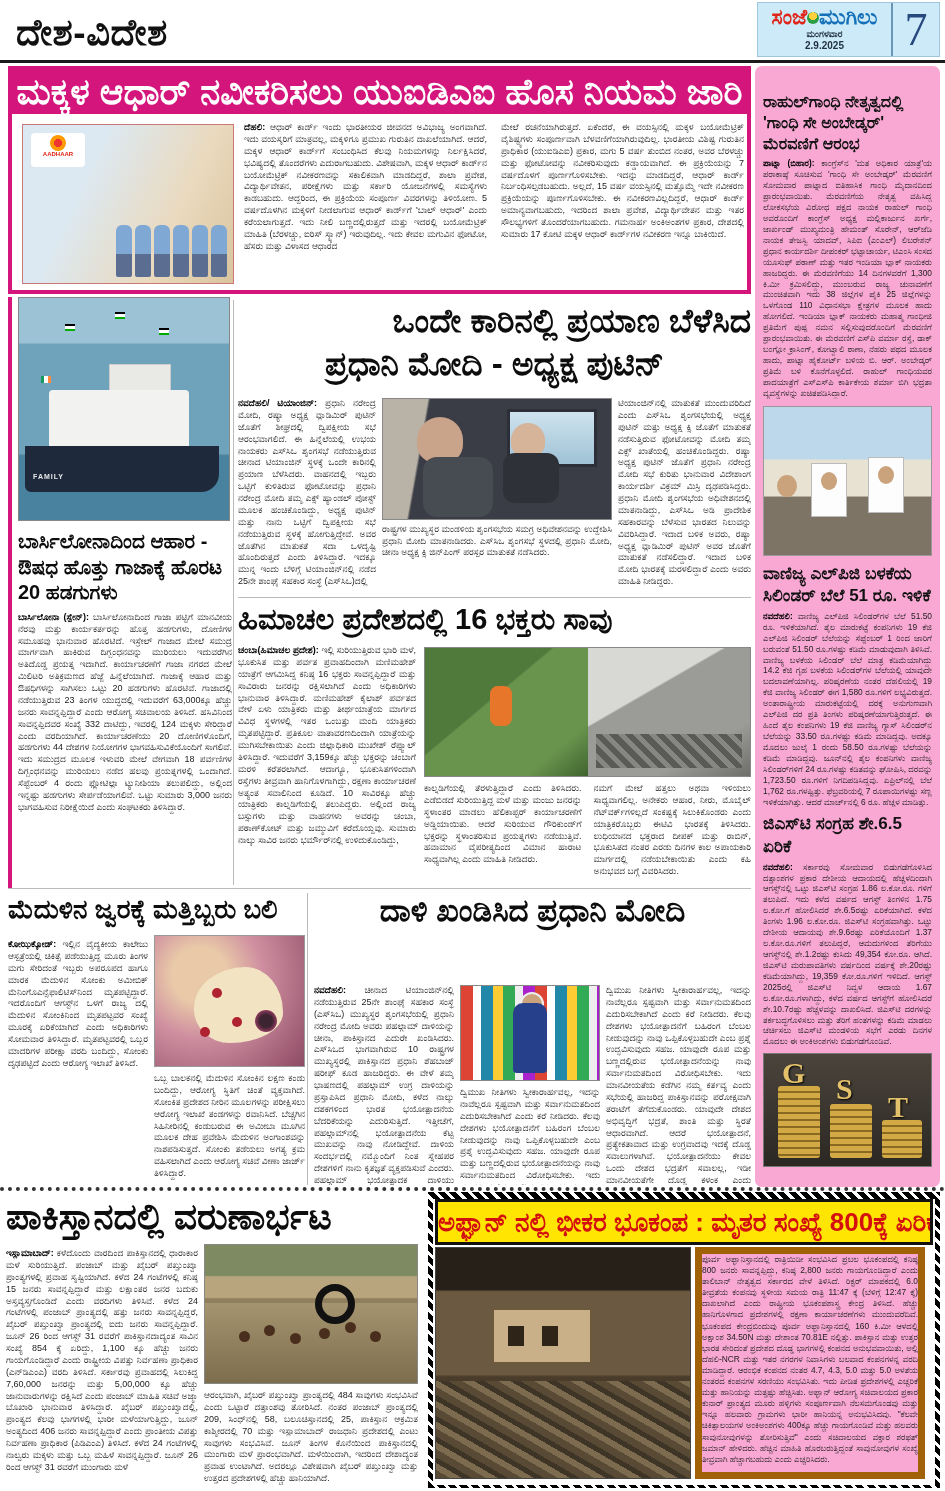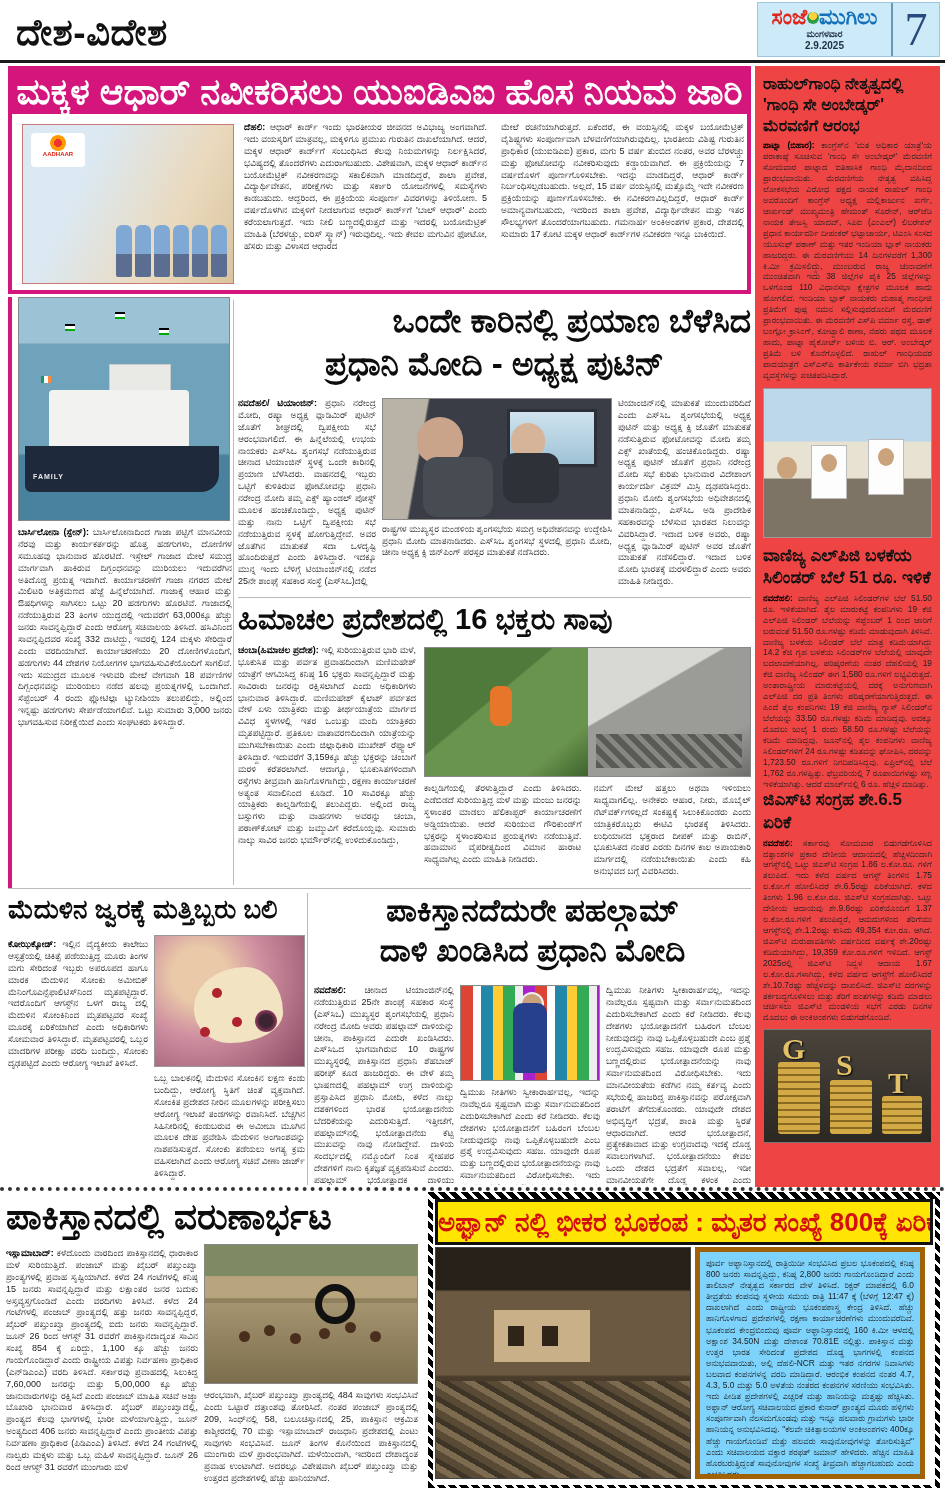--- a/index.html
+++ b/index.html
@@ -30,21 +30,21 @@
   .aadhaar-logo{position:absolute;left:8px;top:8px;width:54px;height:34px;background:#fff;border-radius:4px;
                 text-align:center;font-size:6px;font-weight:bold;color:#d21;}
   .aadhaar-sun{width:16px;height:16px;margin:2px auto 0;border-radius:50%;
                background:radial-gradient(circle,#e33 0 35%,#f90 36% 70%,#fff 71%);}
   .kids{position:absolute;right:6px;bottom:6px;display:flex;gap:3px;}
   .kid{width:16px;height:52px;background:linear-gradient(#7fa8d4 0 55%,#5b6d91 56%);border-radius:6px 6px 2px 2px;}
   
   .hl-xl{font-weight:800;color:#0d0d0d;text-align:center;line-height:1.3;}
   .hl-l{font-weight:800;color:#0d0d0d;line-height:1.28;}
   
-  .greenpanel{background:#ef4444;padding:8px 8px 4px 8px;overflow:hidden;}
+  .greenpanel{background:#f9a8d4;padding:26px 8px 4px 8px;overflow:hidden;border-radius:7px;}
   .gp-head{font-size:16px;font-weight:800;line-height:1.3;color:#111;}
   .gp-body{font-size:8.4px;line-height:1.3;text-align:justify;color:#222;margin-top:4px;overflow:hidden;}
   .rally-photo{position:relative;height:148px;margin:7px 0;background:linear-gradient(#bcd8ea 0 35%,#e8e2d2 36% 60%,#7d7466 61%);border:1px solid #999;}
   .poster{position:absolute;background:#fdfdfd;border:1px solid #bbb;}
   .face{position:absolute;border-radius:50%;background:#caa27c;}
   .gst-photo{position:relative;height:112px;margin-top:6px;background:linear-gradient(#4a443c,#2b2722);border:1px solid #777;}
   .coin-stack{position:absolute;bottom:8px;background:repeating-linear-gradient(180deg,#d2a944 0 5px,#8a6a22 5px 7px);border-radius:3px;}
   .gst-letter{position:absolute;font-family:"Liberation Serif",serif;font-weight:bold;font-size:30px;color:#e3c06a;text-shadow:1px 1px 2px #000;}
   
   .shipcol{border-left:4px solid #d4157c;padding-left:6px;}
@@ -84,22 +84,22 @@
   .tire{position:absolute;width:26px;height:26px;border-radius:50%;border:7px solid #111;background:transparent;}
   
   .quake-wrap{background:repeating-linear-gradient(45deg,#000 0 5px,#fff 5px 8px);padding:5px;}
   .quake-inner{background:#fff;height:100%;box-sizing:border-box;position:relative;}
   .quake-band{background:#ffe501;border:3px solid #111;color:#d40f0f;font-weight:800;font-size:26px;
               text-align:center;line-height:40px;height:40px;margin:2px;overflow:hidden;white-space:nowrap;}
   .quake-photo{background:linear-gradient(#262018 0 18%,#6b5a41 19% 55%,#4a3c2a 56%);border:1px solid #444;}
   .house{position:absolute;left:22%;top:26%;width:96px;height:52px;background:#c9b088;border:2px solid #6d5a3c;}
   .house-window{position:absolute;width:16px;height:20px;background:#2e2418;top:16px;}
   .debris{position:absolute;left:0;right:0;bottom:0;height:42%;background:repeating-linear-gradient(30deg,#584a35 0 7px,#7c6b4e 7px 13px,#3f3526 13px 18px);}
-  .quake-textbox{background:#7dd3fc;border:5px solid #a16207;font-size:8.4px;line-height:1.32;text-align:justify;
-                 padding:6px;color:#222;overflow:hidden;}
+  .quake-textbox{background:#f9a8d4;border:7px solid #a16207;font-size:8.4px;line-height:1.32;text-align:justify;
+                 color:#222;overflow:hidden;}
   .dotted-rule{border-top:4px dotted #333;}
 </style>
 </head>
 <body>
 
 <div id="page">
 
   <div class="abs section-title" style="left:16px;top:12px;">ದೇಶ-ವಿದೇಶ</div>
   <div class="abs header-rule" style="left:0;top:60px;width:945px;height:3px;"></div>
 
@@ -154,21 +154,21 @@
       <div class="poster" style="left:62%;top:34%;width:34px;height:54px;">
           <div class="face" style="left:9px;top:8px;width:16px;height:18px;"></div>
         </div>
       <div class="face" style="left:8%;top:46%;width:20px;height:22px;"></div>
     </div>
     <div class="gp-head" style="font-size:17px;">ವಾಣಿಜ್ಯ ಎಲ್‌ಪಿಜಿ ಬಳಕೆಯ ಸಿಲಿಂಡರ್ ಬೆಲೆ 51 ರೂ. ಇಳಿಕೆ</div>
     <div class="gp-body">
       <span class="dateline">ನವದೆಹಲಿ:</span>
       <span>ವಾಣಿಜ್ಯ ಎಲ್‌ಪಿಜಿ ಸಿಲಿಂಡರ್‌ಗಳ ಬೆಲೆ 51.50 ರೂ. ಇಳಿಕೆಯಾಗಿದೆ. ತೈಲ ಮಾರುಕಟ್ಟೆ ಕಂಪನಿಗಳು 19 ಕೆಜಿ ಎಲ್‌ಪಿಜಿ ಸಿಲಿಂಡರ್ ಬೆಲೆಯನ್ನು ಸೆಪ್ಟೆಂಬರ್ 1 ರಿಂದ ಜಾರಿಗೆ ಬರುವಂತೆ 51.50 ರೂ.ಗಳಷ್ಟು ಕಡಿಮೆ ಮಾಡುವುದಾಗಿ ತಿಳಿಸಿವೆ. ವಾಣಿಜ್ಯ ಬಳಕೆಯ ಸಿಲಿಂಡರ್ ಬೆಲೆ ಮಾತ್ರ ಕಡಿಮೆಯಾಗಿದ್ದು 14.2 ಕೆಜಿ ಗೃಹ ಬಳಕೆಯ ಸಿಲಿಂಡರ್‌ಗಳ ಬೆಲೆಯಲ್ಲಿ ಯಾವುದೇ ಬದಲಾವಣೆಯಾಗಿಲ್ಲ. ಪರಿಷ್ಕರಣೆಯ ನಂತರ ದೆಹಲಿಯಲ್ಲಿ 19 ಕೆಜಿ ವಾಣಿಜ್ಯ ಸಿಲಿಂಡರ್ ಈಗ 1,580 ರೂ.ಗಳಿಗೆ ಲಭ್ಯವಿರುತ್ತದೆ. ಅಂತಾರಾಷ್ಟ್ರೀಯ ಮಾರುಕಟ್ಟೆಯಲ್ಲಿ ದರಕ್ಕೆ ಅನುಗುಣವಾಗಿ ಎಲ್‌ಪಿಜಿ ದರ ಪ್ರತಿ ತಿಂಗಳು ಪರಿಷ್ಕರಣೆಯಾಗುತ್ತಿರುತ್ತದೆ. ಈ ಹಿಂದೆ ತೈಲ ಕಂಪನಿಗಳು 19 ಕೆಜಿ ವಾಣಿಜ್ಯ ಗ್ಯಾಸ್ ಸಿಲಿಂಡರ್‌ನ ಬೆಲೆಯನ್ನು 33.50 ರೂ.ಗಳಷ್ಟು ಕಡಿಮೆ ಮಾಡಿದ್ದವು. ಅದಕ್ಕೂ ಮೊದಲು ಜುಲೈ 1 ರಂದು 58.50 ರೂ.ಗಳಷ್ಟು ಬೆಲೆಯನ್ನು ಕಡಿಮೆ ಮಾಡಿದ್ದವು. ಜೂನ್‌ನಲ್ಲಿ ತೈಲ ಕಂಪನಿಗಳು ವಾಣಿಜ್ಯ ಸಿಲಿಂಡರ್‌ಗಳಿಗೆ 24 ರೂ.ಗಳಷ್ಟು ಕಡಿತವನ್ನು ಘೋಷಿಸಿ, ದರವನ್ನು 1,723.50 ರೂ.ಗಳಿಗೆ ನಿಗದಿಪಡಿಸಿದ್ದವು. ಏಪ್ರಿಲ್‌ನಲ್ಲಿ ಬೆಲೆ 1,762 ರೂ.ಗಳಷ್ಟಿತ್ತು. ಫೆಬ್ರವರಿಯಲ್ಲಿ 7 ರೂಪಾಯಿಗಳಷ್ಟು ಸಣ್ಣ ಇಳಿಕೆಯಾಗಿತ್ತು. ಆದರೆ ಮಾರ್ಚ್‌ನಲ್ಲಿ 6 ರೂ. ಹೆಚ್ಚಳ ಮಾಡಿತ್ತು.</span>
     </div>
-    <div class="gp-head" style="font-size:17px;margin-top:0;">ಜಿಎಸ್‌ಟಿ ಸಂಗ್ರಹ ಶೇ.6.5 ಏರಿಕೆ</div>
+    <div class="gp-head" style="font-size:17px;margin-top:6px;">ಜಿಎಸ್‌ಟಿ ಸಂಗ್ರಹ ಶೇ.6.5 ಏರಿಕೆ</div>
     <div class="gp-body">
       <span class="dateline">ನವದೆಹಲಿ:</span>
       <span>ಸರ್ಕಾರವು ಸೋಮವಾರ ಬಿಡುಗಡೆಗೊಳಿಸಿದ ದತ್ತಾಂಶಗಳ ಪ್ರಕಾರ ದೇಶೀಯ ಆದಾಯದಲ್ಲಿ ಹೆಚ್ಚಳದಿಂದಾಗಿ ಆಗಸ್ಟ್‌ನಲ್ಲಿ ಒಟ್ಟು ಜಿಎಸ್‌ಟಿ ಸಂಗ್ರಹ 1.86 ಲ.ಕೋ.ರೂ. ಗಳಿಗೆ ತಲುಪಿದೆ. ಇದು ಕಳೆದ ವರ್ಷದ ಆಗಸ್ಟ್ ತಿಂಗಳಿನ 1.75 ಲ.ಕೋ.ಗೆ ಹೋಲಿಸಿದರೆ ಶೇ.6.5ರಷ್ಟು ಏರಿಕೆಯಾಗಿದೆ. ಕಳೆದ ತಿಂಗಳು 1.96 ಲ.ಕೋ.ರೂ. ಜಿಎಸ್‌ಟಿ ಸಂಗ್ರಹವಾಗಿತ್ತು. ಒಟ್ಟು ದೇಶೀಯ ಆದಾಯವು ಶೇ.9.6ರಷ್ಟು ಏರಿಕೆಯೊಂದಿಗೆ 1.37 ಲ.ಕೋ.ರೂ.ಗಳಿಗೆ ತಲುಪಿದ್ದರೆ, ಆಮದುಗಳಿಂದ ತೆರಿಗೆಯು ಆಗಸ್ಟ್‌ನಲ್ಲಿ ಶೇ.1.2ರಷ್ಟು ಕುಸಿದು 49,354 ಕೋ.ರೂ. ಆಗಿದೆ. ಜಿಎಸ್‌ಟಿ ಮರುಪಾವತಿಗಳು ವರ್ಷದಿಂದ ವರ್ಷಕ್ಕೆ ಶೇ.20ರಷ್ಟು ಕಡಿಮೆಯಾಗಿದ್ದು, 19,359 ಕೋ.ರೂ.ಗಳಿಗೆ ಇಳಿದಿದೆ. ಆಗಸ್ಟ್ 2025ರಲ್ಲಿ ಜಿಎಸ್‌ಟಿ ನಿವ್ವಳ ಆದಾಯ 1.67 ಲ.ಕೋ.ರೂ.ಗಳಾಗಿದ್ದು, ಕಳೆದ ವರ್ಷದ ಆಗಸ್ಟ್‌ಗೆ ಹೋಲಿಸಿದರೆ ಶೇ.10.7ರಷ್ಟು ಹೆಚ್ಚಳವನ್ನು ದಾಖಲಿಸಿದೆ. ಜಿಎಸ್‌ಟಿ ದರಗಳನ್ನು ತರ್ಕಬದ್ಧಗೊಳಿಸಲು ಮತ್ತು ತೆರಿಗೆ ಹಂತಗಳನ್ನು ಕಡಿಮೆ ಮಾಡಲು ಚರ್ಚಿಸಲು ಜಿಎಸ್‌ಟಿ ಮಂಡಳಿಯ ಸಭೆಗೆ ಎರಡು ದಿನಗಳ ಮೊದಲು ಈ ಅಂಕಿಅಂಶಗಳು ಬಿಡುಗಡೆಗೊಂಡಿವೆ.</span>
     </div>
     <div class="gst-photo">
       <div class="coin-stack" style="left:14px;width:42px;height:72px;"></div>
       <div class="coin-stack" style="left:66px;width:42px;height:54px;"></div>
       <div class="coin-stack" style="left:118px;width:40px;height:38px;"></div>
       <span class="gst-letter" style="left:18px;top:2px;">G</span>
       <span class="gst-letter" style="left:72px;top:18px;">S</span>
@@ -180,20 +180,21 @@
     <div class="photo ship-photo" style="position:relative;width:212px;height:224px;">
       <div class="cabin"></div>
       <div class="superstruct"></div>
       <div class="hull"></div>
       <span class="ship-name">FAMILY</span>
       <div class="flag" style="left:46px;top:26px;background:linear-gradient(#000 0 33%,#fff 33% 66%,#0a0 66%);"></div>
       <div class="flag" style="left:96px;top:14px;background:linear-gradient(#000 0 33%,#fff 33% 66%,#0a0 66%);"></div>
       <div class="flag" style="left:140px;top:30px;background:linear-gradient(#000 0 33%,#fff 33% 66%,#0a0 66%);"></div>
       <div class="flag" style="left:22px;top:78px;background:linear-gradient(90deg,#169b62 0 33%,#fff 33% 66%,#ff883e 66%);"></div>
     </div>
+    <div class="hl-l" style="font-size:20px;margin-top:8px;">ಬಾರ್ಸಿಲೋನಾದಿಂದ ಆಹಾರ - ಔಷಧ ಹೊತ್ತು ಗಾಜಾಕ್ಕೆ ಹೊರಟ 20 ಹಡಗುಗಳು</div>
     <div class="body-txt" style="margin-top:6px;height:268px;">
       <span class="dateline">ಬಾರ್ಸಿಲೋನಾ (ಸ್ಪೇನ್):</span>
       <span>ಬಾರ್ಸಿಲೋನಾದಿಂದ ಗಾಜಾ ಪಟ್ಟಿಗೆ ಮಾನವೀಯ ನೆರವು ಮತ್ತು ಕಾರ್ಯಕರ್ತರನ್ನು ಹೊತ್ತ ಹಡಗುಗಳು, ದೋಣಿಗಳ ಸಮೂಹವು ಭಾನುವಾರ ಹೊರಟಿದೆ. ಇಸ್ರೇಲ್ ಗಾಜಾದ ಮೇಲೆ ಸಮುದ್ರ ಮಾರ್ಗವಾಗಿ ಹಾಕಿರುವ ದಿಗ್ಬಂಧನವನ್ನು ಮುರಿಯಲು ಇದುವರೆಗಿನ ಅತಿದೊಡ್ಡ ಪ್ರಯತ್ನ ಇದಾಗಿದೆ. ಕಾರ್ಯಾಚರಣೆಗೆ ಗಾಜಾ ನಗರದ ಮೇಲೆ ಮಿಲಿಟರಿ ಅತಿಕ್ರಮಣದ ಹೆಜ್ಜೆ ಹಿನ್ನೆಲೆಯಾಗಿದೆ. ಗಾಜಾಕ್ಕೆ ಆಹಾರ ಮತ್ತು ಔಷಧಿಗಳನ್ನು ಸಾಗಿಸಲು ಒಟ್ಟು 20 ಹಡಗುಗಳು ಹೊರಟಿವೆ. ಗಾಜಾದಲ್ಲಿ ನಡೆಯುತ್ತಿರುವ 23 ತಿಂಗಳ ಯುದ್ಧದಲ್ಲಿ ಇದುವರೆಗೆ 63,000ಕ್ಕೂ ಹೆಚ್ಚು ಜನರು ಸಾವನ್ನಪ್ಪಿದ್ದಾರೆ ಎಂದು ಆರೋಗ್ಯ ಸಚಿವಾಲಯ ತಿಳಿಸಿದೆ. ಹಸಿವಿನಿಂದ ಸಾವನ್ನಪ್ಪಿದವರ ಸಂಖ್ಯೆ 332 ದಾಟಿದ್ದು, ಇವರಲ್ಲಿ 124 ಮಕ್ಕಳು ಸೇರಿದ್ದಾರೆ ಎಂದು ವರದಿಯಾಗಿದೆ. ಕಾರ್ಯಾಚರಣೆಯು 20 ದೋಣಿಗಳೊಂದಿಗೆ, ಹಡಗುಗಳು 44 ದೇಶಗಳ ನಿಯೋಗಗಳ ಭಾಗವಹಿಸುವಿಕೆಯೊಂದಿಗೆ ಸಾಗಲಿವೆ. ಇದು ಸಮುದ್ರದ ಮೂಲಕ ಇಳುವರಿ ಮೇಲೆ ವೇಗವಾಗಿ 18 ಪರ್ವಣಿಗಳ ದಿಗ್ಬಂಧನವನ್ನು ಮುರಿಯಲು ನಡೆದ ಹಲವು ಪ್ರಯತ್ನಗಳಲ್ಲಿ ಒಂದಾಗಿದೆ. ಸೆಪ್ಟೆಂಬರ್ 4 ರಂದು ಫ್ಲೋಟಿಲ್ಲಾ ಟ್ಯುನೀಶಿಯಾ ತಲುಪಲಿದ್ದು, ಅಲ್ಲಿಂದ ಇನ್ನಷ್ಟು ಹಡಗುಗಳು ಸೇರ್ಪಡೆಯಾಗಲಿವೆ. ಒಟ್ಟು ಸುಮಾರು 3,000 ಜನರು ಭಾಗವಹಿಸುವ ನಿರೀಕ್ಷೆಯಿದೆ ಎಂದು ಸಂಘಟಕರು ತಿಳಿಸಿದ್ದಾರೆ.</span>
     </div>
   </div>
 
   <div class="abs" style="left:238px;top:300px;width:513px;height:296px;">
     <div class="hl-xl" style="font-size:33px;text-align:right;">ಒಂದೇ ಕಾರಿನಲ್ಲಿ ಪ್ರಯಾಣ ಬೆಳೆಸಿದ</div>
     <div class="hl-xl" style="font-size:33px;">ಪ್ರಧಾನಿ ಮೋದಿ - ಅಧ್ಯಕ್ಷ ಪುಟಿನ್</div>
     <div class="abs body-txt" style="left:0;top:98px;width:138px;height:196px;">
@@ -251,21 +252,20 @@
       <div class="dot-red" style="left:38%;top:40%;"></div>
       <div class="dot-red" style="left:52%;top:62%;"></div>
       <div class="dot-red" style="left:30%;top:70%;"></div>
     </div>
     <div class="abs body-txt" style="left:146px;top:180px;width:151px;height:114px;">ಒಬ್ಬ ಬಾಲಕನಲ್ಲಿ ಮೆದುಳಿನ ಸೋಂಕಿನ ಲಕ್ಷಣ ಕಂಡು ಬಂದಿದ್ದು, ಆರೋಗ್ಯ ಸ್ಥಿತಿಗೆ ಚಿಂತೆ ವ್ಯಕ್ತವಾಗಿದೆ. ಸೋಂಕಿತ ಪ್ರದೇಶದ ನೀರಿನ ಮೂಲಗಳನ್ನು ಪರೀಕ್ಷಿಸಲು ಆರೋಗ್ಯ ಇಲಾಖೆ ತಂಡಗಳನ್ನು ರವಾನಿಸಿದೆ. ಬೆಚ್ಚಗಿನ ಸಿಹಿನೀರಿನಲ್ಲಿ ಕಂಡುಬರುವ ಈ ಅಮೀಬಾ ಮೂಗಿನ ಮೂಲಕ ದೇಹ ಪ್ರವೇಶಿಸಿ ಮೆದುಳಿನ ಅಂಗಾಂಶವನ್ನು ನಾಶಪಡಿಸುತ್ತದೆ. ಸೋಂಕು ತಡೆಯಲು ಅಗತ್ಯ ಕ್ರಮ ವಹಿಸಲಾಗಿದೆ ಎಂದು ಆರೋಗ್ಯ ಸಚಿವೆ ವೀಣಾ ಜಾರ್ಜ್ ತಿಳಿಸಿದ್ದಾರೆ.</div>
   </div>
 
   <div class="abs vrule" style="left:307px;top:893px;height:292px;"></div>
 
   <div class="abs" style="left:314px;top:891px;width:437px;height:296px;">
-    <div class="hl-xl" style="font-size:31px;">ಪಾಕಿಸ್ತಾನದೆದುರೇ ಪಹಲ್ಗಾಮ್</div>
     <div class="hl-xl" style="font-size:31px;">ದಾಳಿ ಖಂಡಿಸಿದ ಪ್ರಧಾನಿ ಮೋದಿ</div>
     <div class="abs body-txt" style="left:0;top:94px;width:140px;height:200px;">
       <span class="dateline">ನವದೆಹಲಿ:</span>
       <span>ಚೀನಾದ ಟಿಯಾಂಜಿನ್‌ನಲ್ಲಿ ನಡೆಯುತ್ತಿರುವ 25ನೇ ಶಾಂಘೈ ಸಹಕಾರ ಸಂಸ್ಥೆ (ಎಸ್‌ಸಿಒ) ಮುಖ್ಯಸ್ಥರ ಶೃಂಗಸಭೆಯಲ್ಲಿ ಪ್ರಧಾನಿ ನರೇಂದ್ರ ಮೋದಿ ಅವರು ಪಹಲ್ಗಾಮ್ ದಾಳಿಯನ್ನು ಚೀನಾ, ಪಾಕಿಸ್ತಾನದ ಎದುರೇ ಖಂಡಿಸಿದರು. ಎಸ್‌ಸಿಒದ ಭಾಗವಾಗಿರುವ 10 ರಾಷ್ಟ್ರಗಳ ಮುಖ್ಯಸ್ಥರಲ್ಲಿ ಪಾಕಿಸ್ತಾನದ ಪ್ರಧಾನಿ ಶೆಹಬಾಜ್ ಷರೀಫ್ ಕೂಡ ಹಾಜರಿದ್ದರು. ಈ ವೇಳೆ ತಮ್ಮ ಭಾಷಣದಲ್ಲಿ ಪಹಲ್ಗಾಮ್ ಉಗ್ರ ದಾಳಿಯನ್ನು ಪ್ರಸ್ತಾಪಿಸಿದ ಪ್ರಧಾನಿ ಮೋದಿ, ಕಳೆದ ನಾಲ್ಕು ದಶಕಗಳಿಂದ ಭಾರತ ಭಯೋತ್ಪಾದನೆಯ ಬೆದರಿಕೆಯನ್ನು ಎದುರಿಸುತ್ತಿದೆ. ಇತ್ತೀಚೆಗೆ, ಪಹಲ್ಗಾಮ್‌ನಲ್ಲಿ ಭಯೋತ್ಪಾದನೆಯ ಕೆಟ್ಟ ಮುಖವನ್ನು ನಾವು ನೋಡಿದ್ದೇವೆ. ದಾಳಿಯ ಸಂದರ್ಭದಲ್ಲಿ ನಮ್ಮೊಂದಿಗೆ ನಿಂತ ಸ್ನೇಹಪರ ದೇಶಗಳಿಗೆ ನಾನು ಕೃತಜ್ಞತೆ ವ್ಯಕ್ತಪಡಿಸುವೆ ಎಂದರು. ಪಹಲ್ಗಾಮ್ ಭಯೋತ್ಪಾದಕ ದಾಳಿಯು ಮಾನವೀಯತೆಯಲ್ಲಿ ನಂಬಿಕೆ ಇಡುವ ಪ್ರತಿಯೊಂದು ದೇಶಕ್ಕೂ ಸವಾಲು. ಭಯೋತ್ಪಾದನೆಯ ಬಗ್ಗೆ ಯಾವುದೇ</span>
     </div>
     <div class="photo flags-photo" style="left:146px;top:94px;width:140px;height:96px;">
       <div class="modi-head"></div>
       <div class="modi-fig"></div>
     </div>
     <div class="abs body-txt" style="left:146px;top:196px;width:140px;height:98px;">ದ್ವಿಮುಖ ನೀತಿಗಳು ಸ್ವೀಕಾರಾರ್ಹವಲ್ಲ, ಇದನ್ನು ನಾವೆಲ್ಲರೂ ಸ್ಪಷ್ಟವಾಗಿ ಮತ್ತು ಸರ್ವಾನುಮತದಿಂದ ಎದುರಿಸಬೇಕಾಗಿದೆ ಎಂದು ಕರೆ ನೀಡಿದರು. ಕೆಲವು ದೇಶಗಳು ಭಯೋತ್ಪಾದನೆಗೆ ಬಹಿರಂಗ ಬೆಂಬಲ ನೀಡುವುದನ್ನು ನಾವು ಒಪ್ಪಿಕೊಳ್ಳಬಹುದೇ ಎಂಬ ಪ್ರಶ್ನೆ ಉದ್ಭವಿಸುವುದು ಸಹಜ. ಯಾವುದೇ ರೂಪ ಮತ್ತು ಬಣ್ಣದಲ್ಲಿರುವ ಭಯೋತ್ಪಾದನೆಯನ್ನು ನಾವು ಸರ್ವಾನುಮತದಿಂದ ವಿರೋಧಿಸಬೇಕು. ಇದು ಮಾನವೀಯತೆಯ ಕಡೆಗಿನ ನಮ್ಮ ಕರ್ತವ್ಯ ಎಂದು ಸಭೆಯಲ್ಲಿ ಹಾಜರಿದ್ದ ಪಾಕಿಸ್ತಾನವನ್ನು ಪರೋಕ್ಷವಾಗಿ ತರಾಟೆಗೆ ತೆಗೆದುಕೊಂಡರು. ಯಾವುದೇ ದೇಶದ ಅಭಿವೃದ್ಧಿಗೆ ಭದ್ರತೆ, ಶಾಂತಿ ಮತ್ತು ಸ್ಥಿರತೆ ಆಧಾರವಾಗಿದೆ. ಆದರೆ ಭಯೋತ್ಪಾದನೆ, ಪ್ರತ್ಯೇಕತಾವಾದ ಮತ್ತು ಉಗ್ರವಾದವು ಇದಕ್ಕೆ ದೊಡ್ಡ ಸವಾಲುಗಳಾಗಿವೆ. ಭಯೋತ್ಪಾದನೆಯು ಕೇವಲ ಒಂದು ದೇಶದ ಭದ್ರತೆಗೆ ಸವಾಲಲ್ಲ, ಇಡೀ ಮಾನವೀಯತೆಗೇ ದೊಡ್ಡ ಕಳಂಕ ಎಂದು ಟೀಕಿಸಿದರು.</div>

